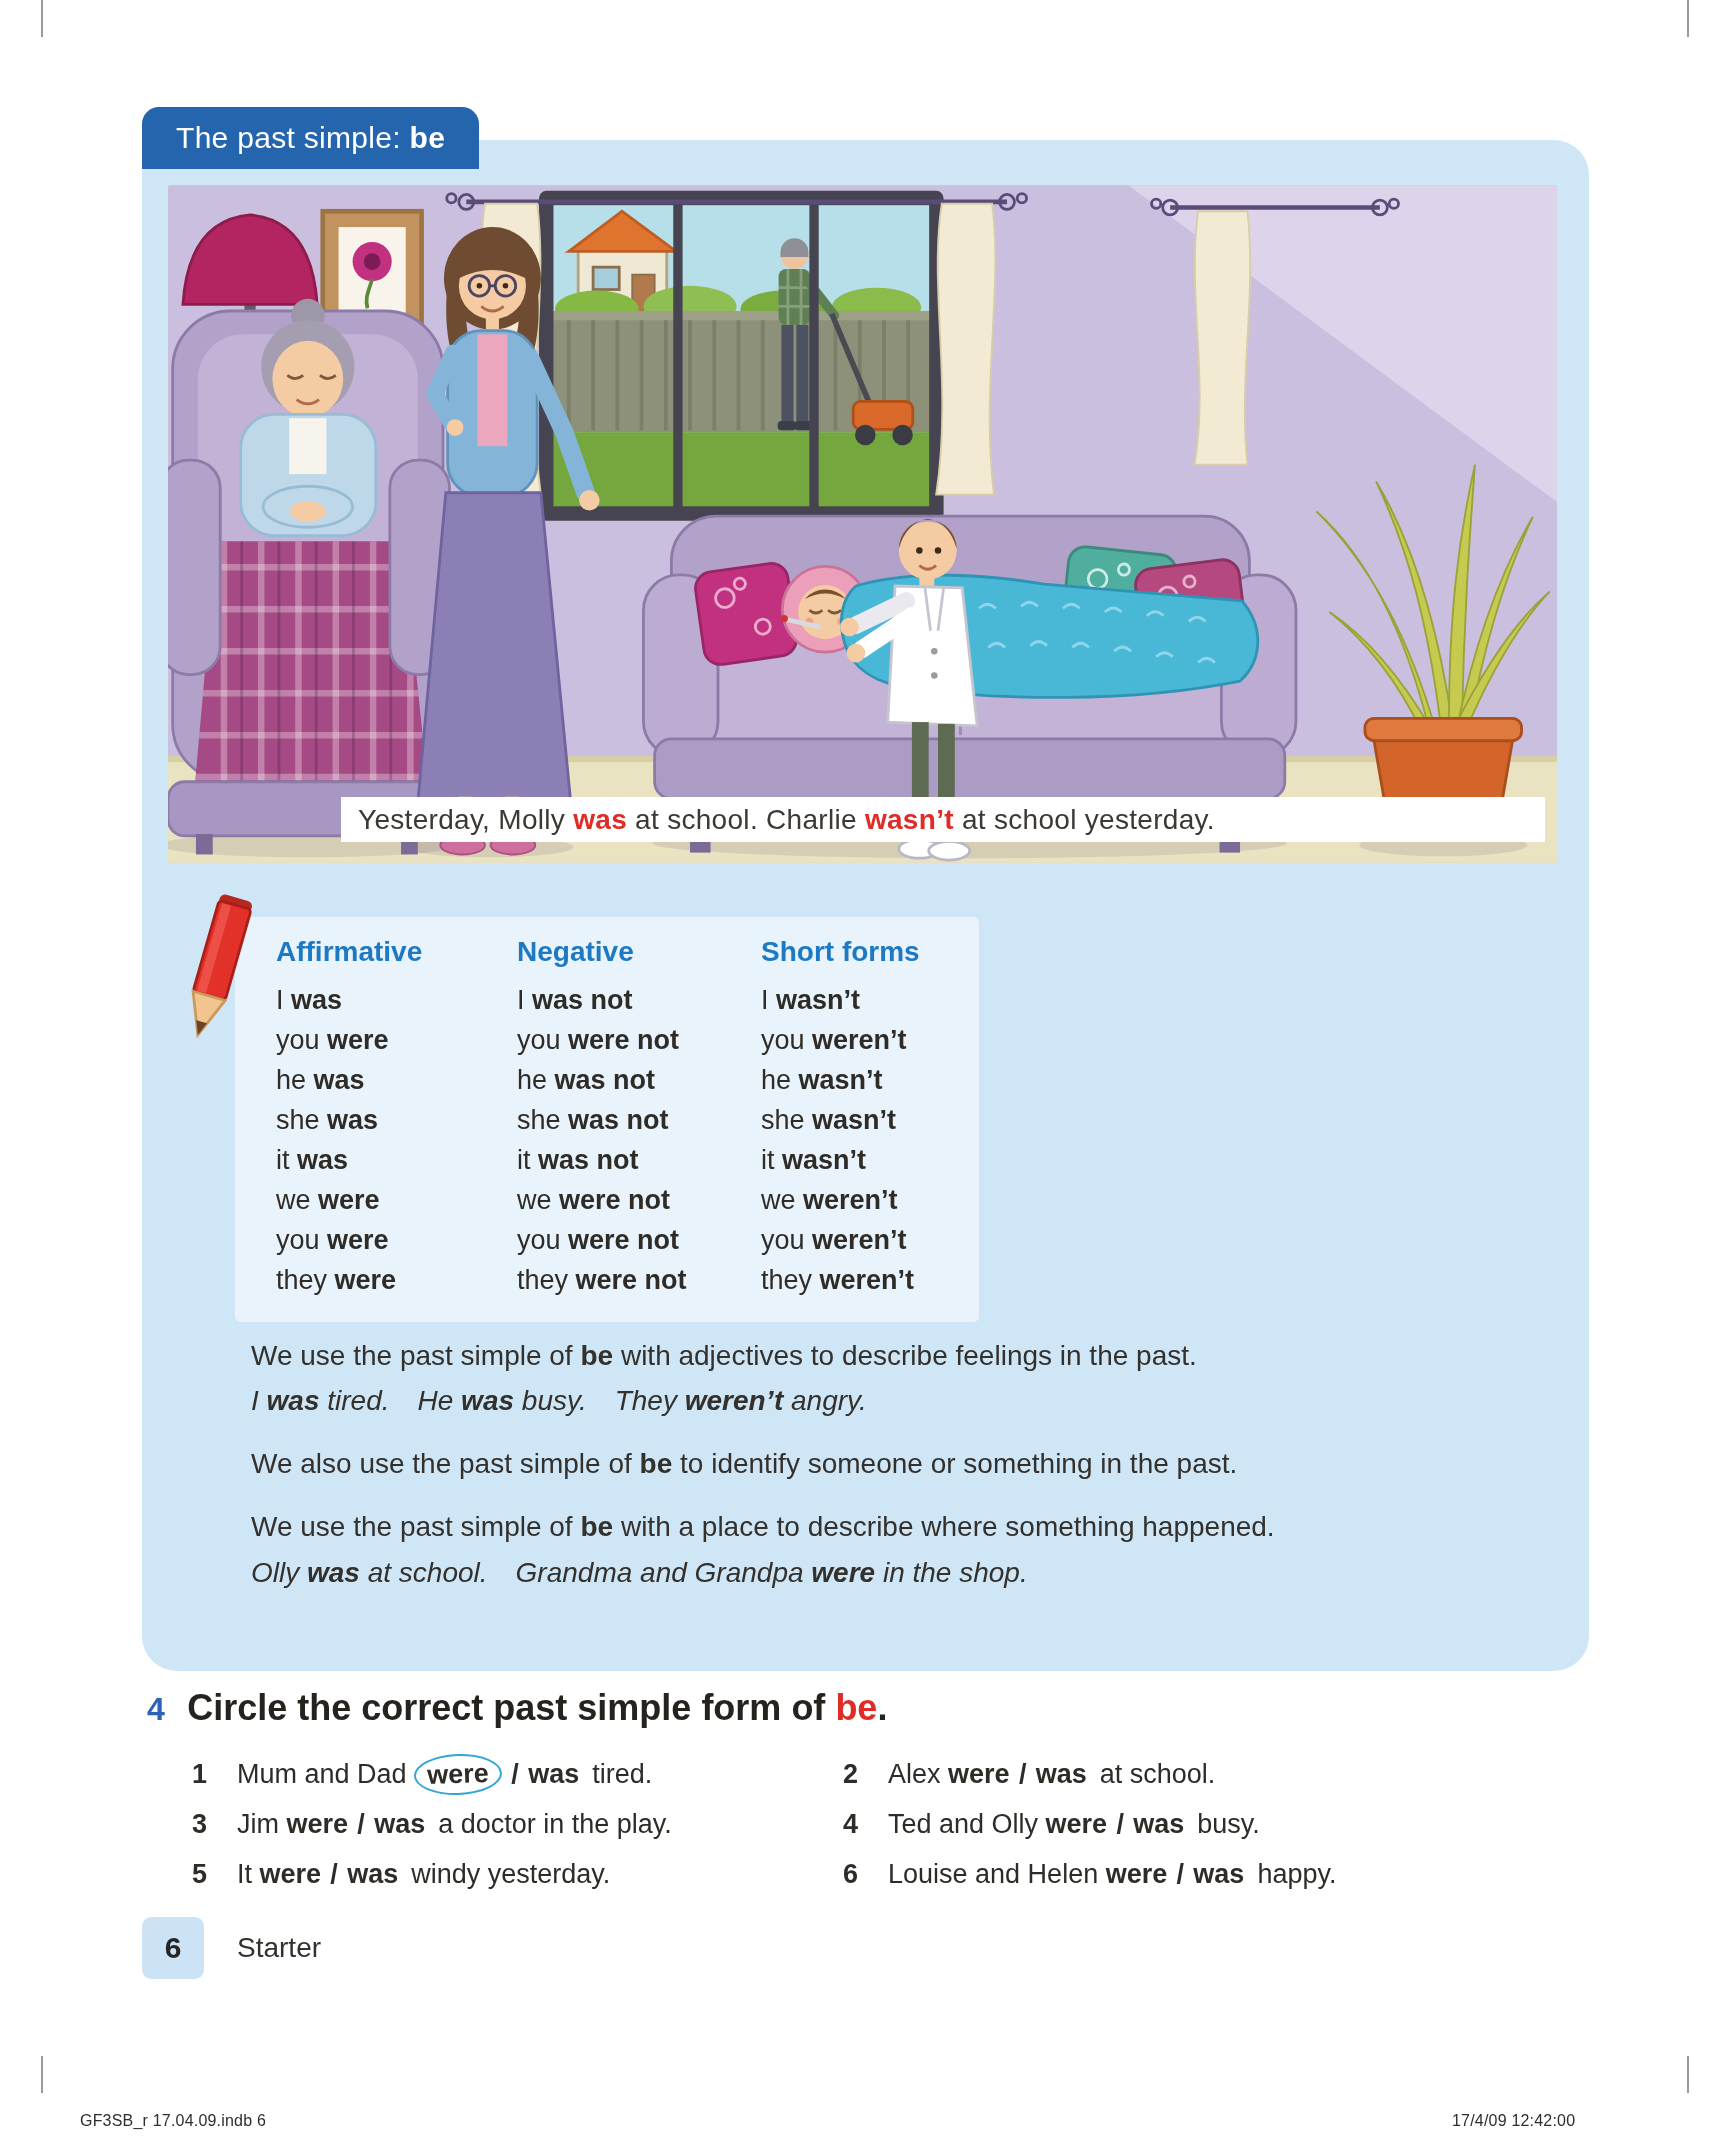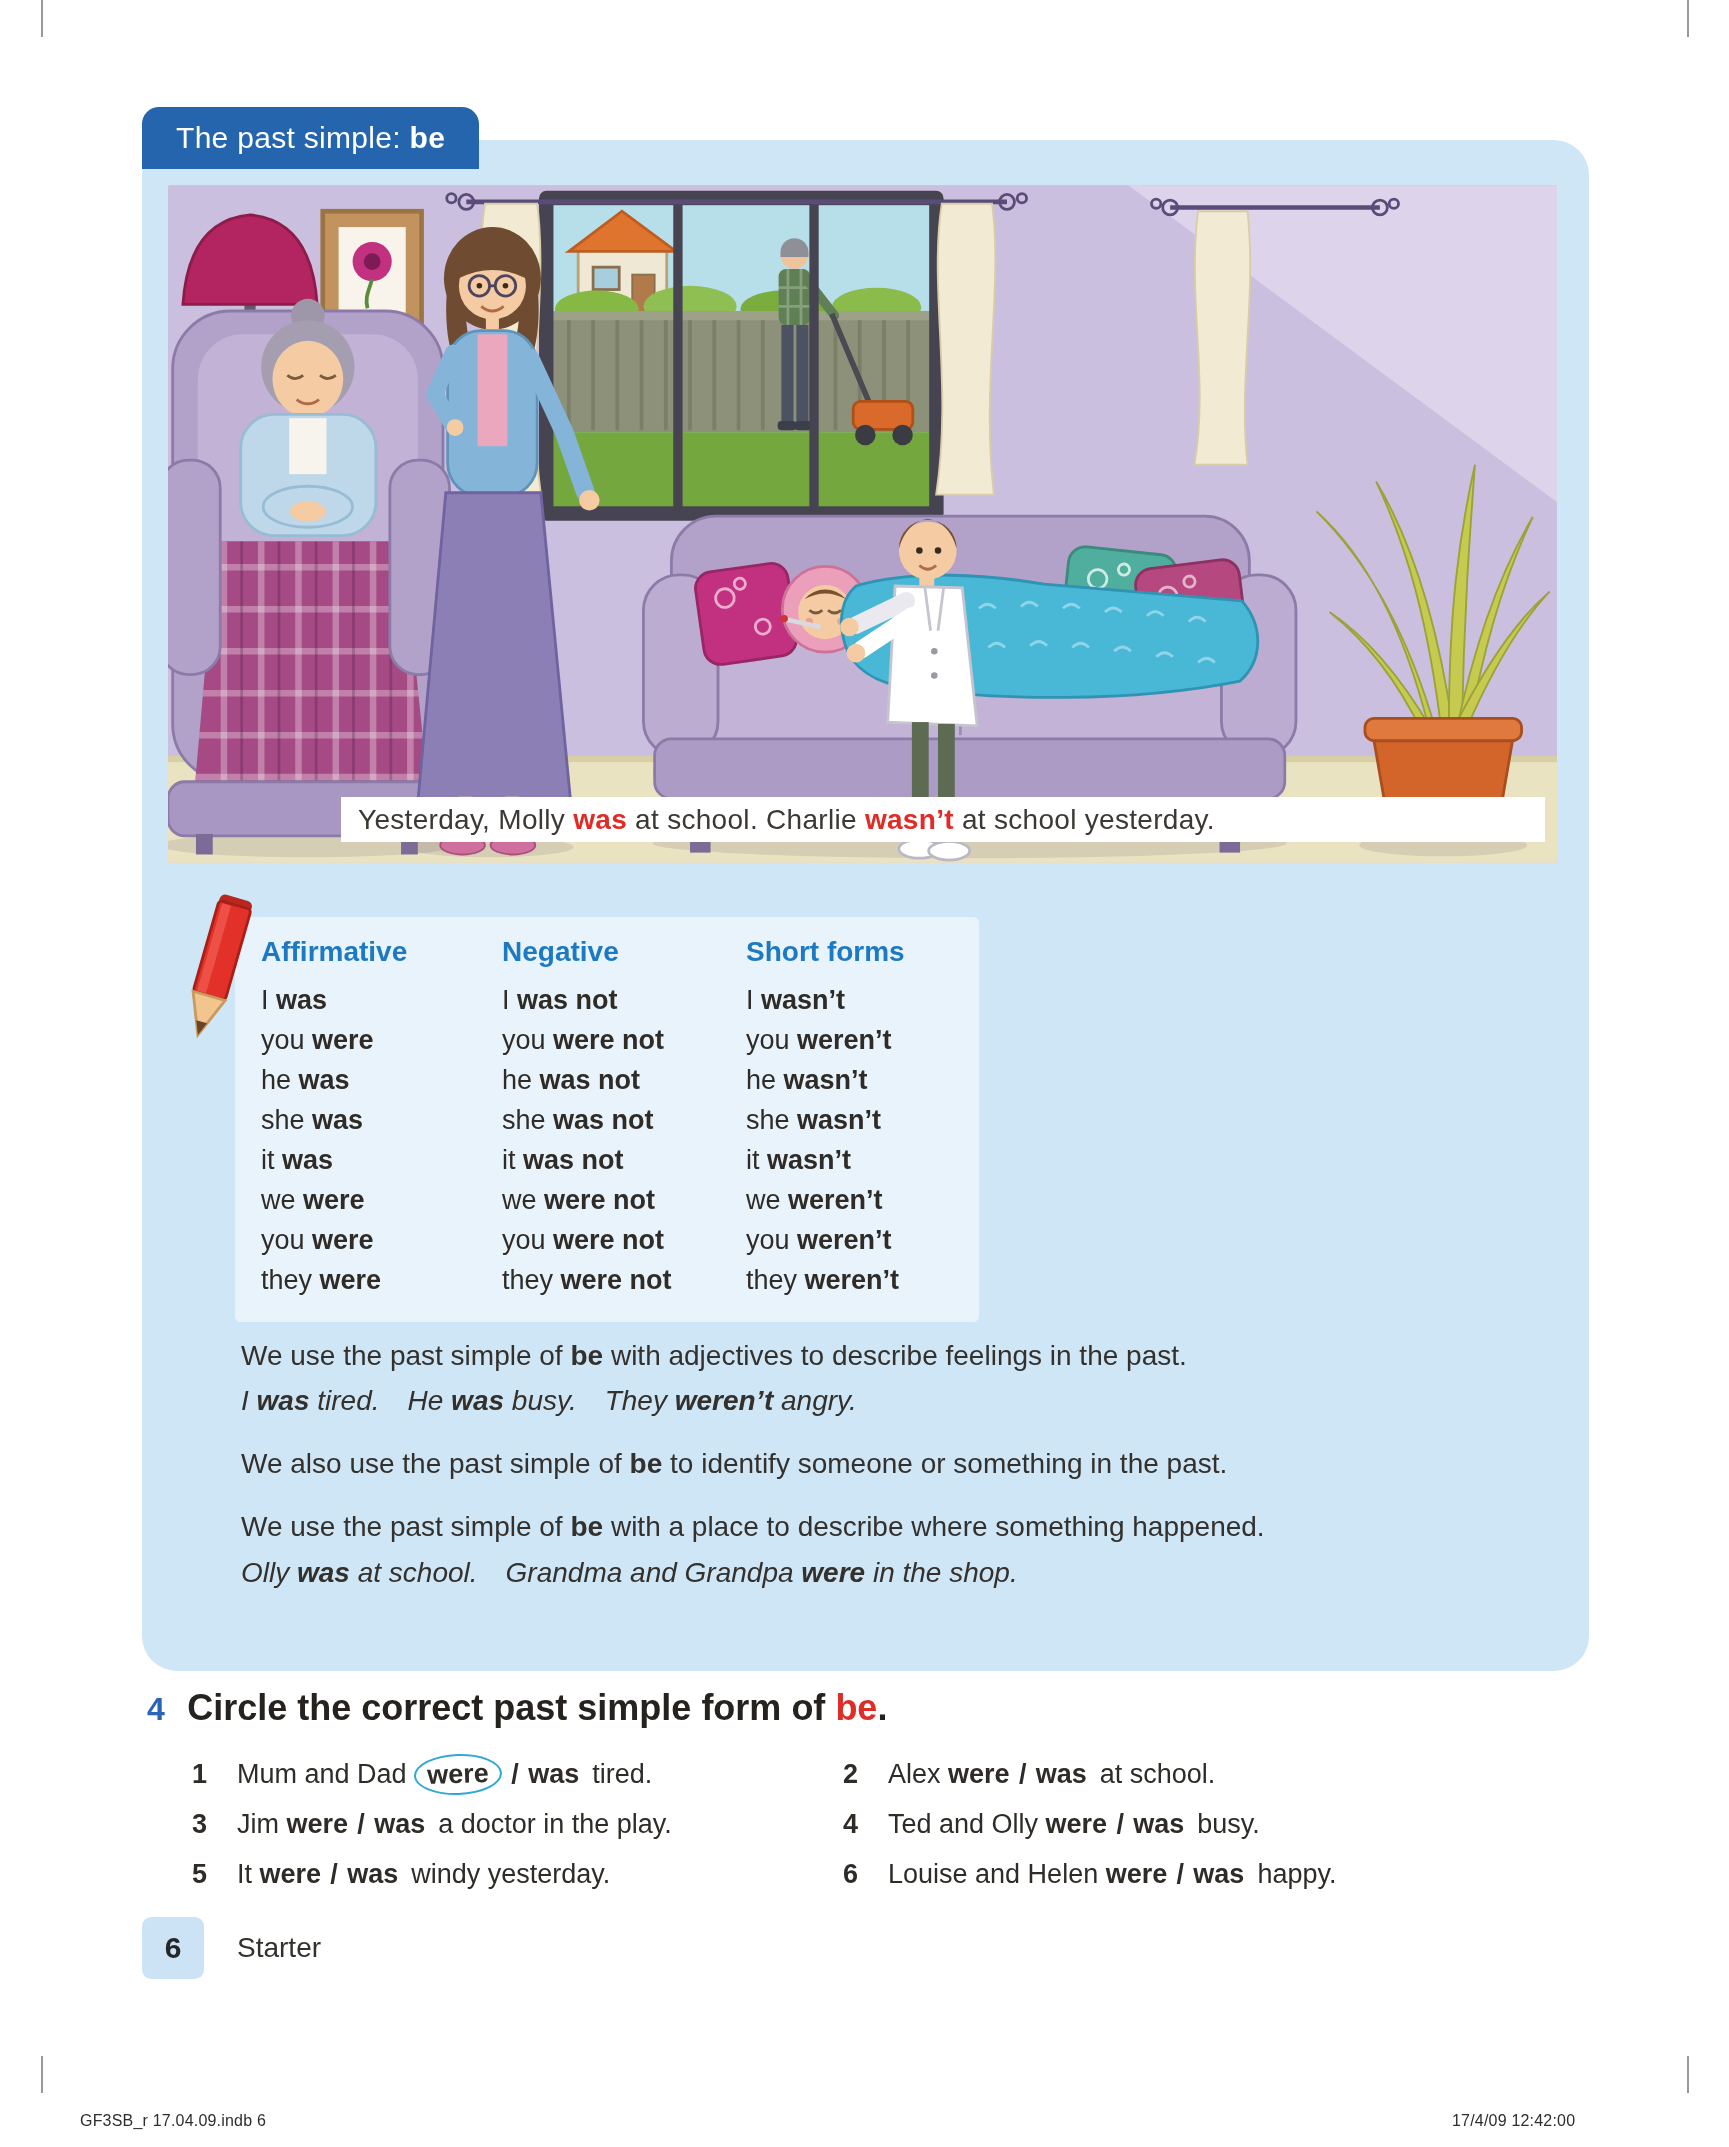--- a/index.html
+++ b/index.html
@@ -30,28 +30,28 @@
     background:#ffffff; font-size:28px; line-height:45px; padding-left:17px;
     color:#3c3833; letter-spacing:0.3px; white-space:nowrap;
   }
   .seg-b { font-weight:bold; }
   .seg-r { color:var(--accent-red,#df2c26); }
 
   .pencil { position:absolute; left:172px; top:891px; width:89px; height:158px; z-index:3; }
 
   .table-block {
     position:absolute; left:235px; top:917px; width:744px; height:405px; z-index:2;
-    background:var(--table-blue,#e9f3fc); border-radius:5.6px; padding:13px 0 0 26px;
+    background:var(--table-blue,#e9f3fc); border-radius:5.6px; padding:13px 0 0 41px;
   }
   .gt-grid { display:grid; grid-template-columns:241px 244px auto; }
   .gt-head { font-weight:bold; color:var(--header-blue,#1d79c2); font-size:28px; height:50px; line-height:43px; }
   .gt-cell { font-size:27px; height:40px; line-height:40px; color:#2f2c28; }
   .gt-cell .vb { font-weight:bold; }
 
-  .usage { position:absolute; left:241px; top:1337px; width:1307px; z-index:2; color:#34302c; }
+  .usage { position:absolute; left:251px; top:1337px; width:1307px; z-index:2; color:#34302c; }
   .usage-group { margin-bottom:26px; }
   .usage .rule { font-size:28px; line-height:37px; }
   .usage .example { font-size:28px; line-height:37px; margin-top:8.4px; font-style:italic; }
 
   .exercise-head { position:absolute; left:147px; top:1687px; z-index:2; display:flex; align-items:baseline; }
   .ex-num { color:var(--exercise-num-blue,#2d63b4); font-weight:bold; font-size:32px; margin-right:22.4px; }
   .ex-title { font-weight:bold; font-size:36px; color:#26231f; }
 
   .ex-items {
     position:absolute; left:192px; top:1749px; width:1398px; z-index:2;

